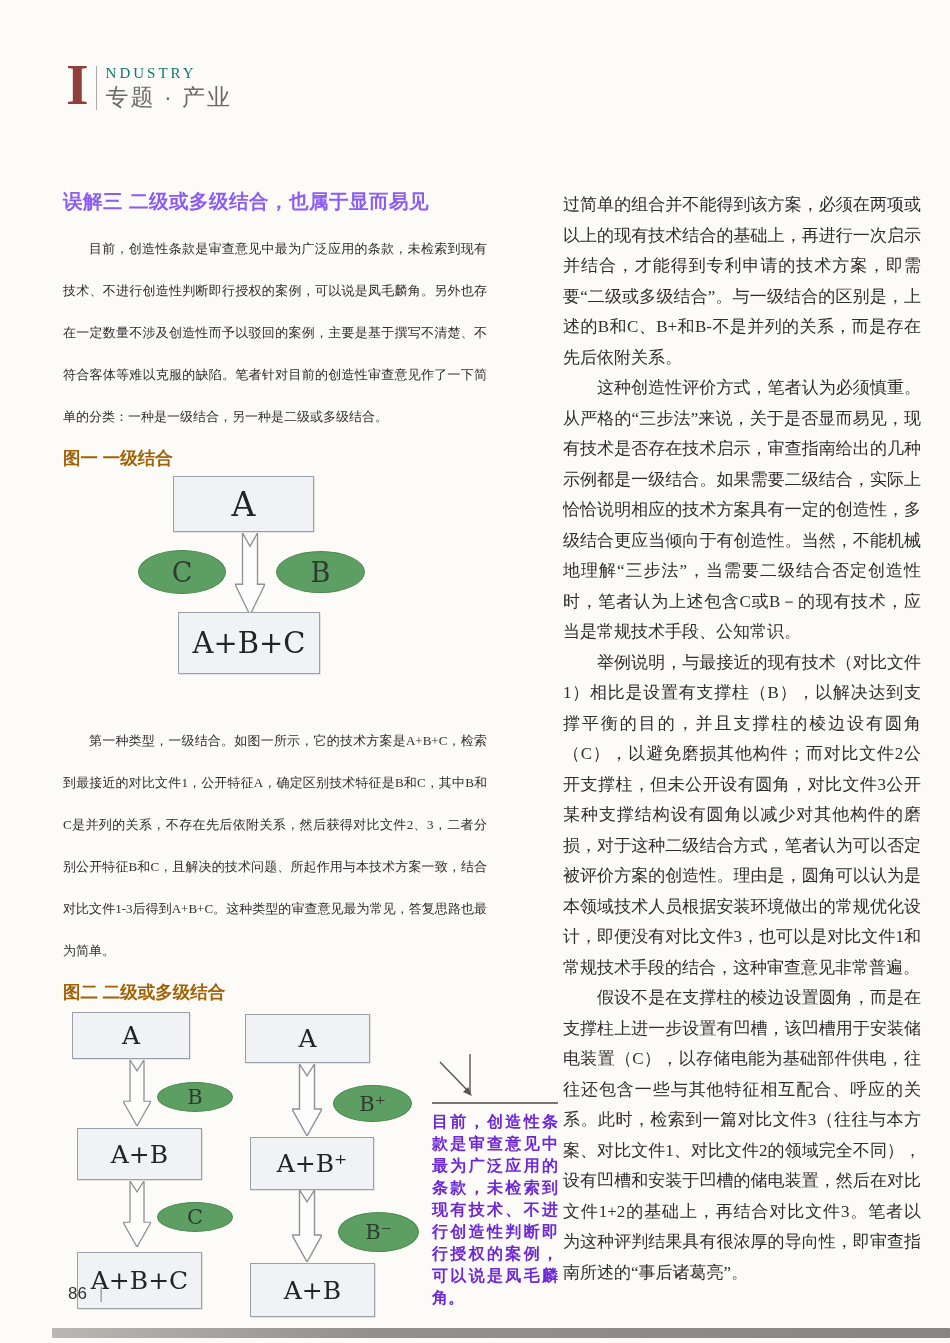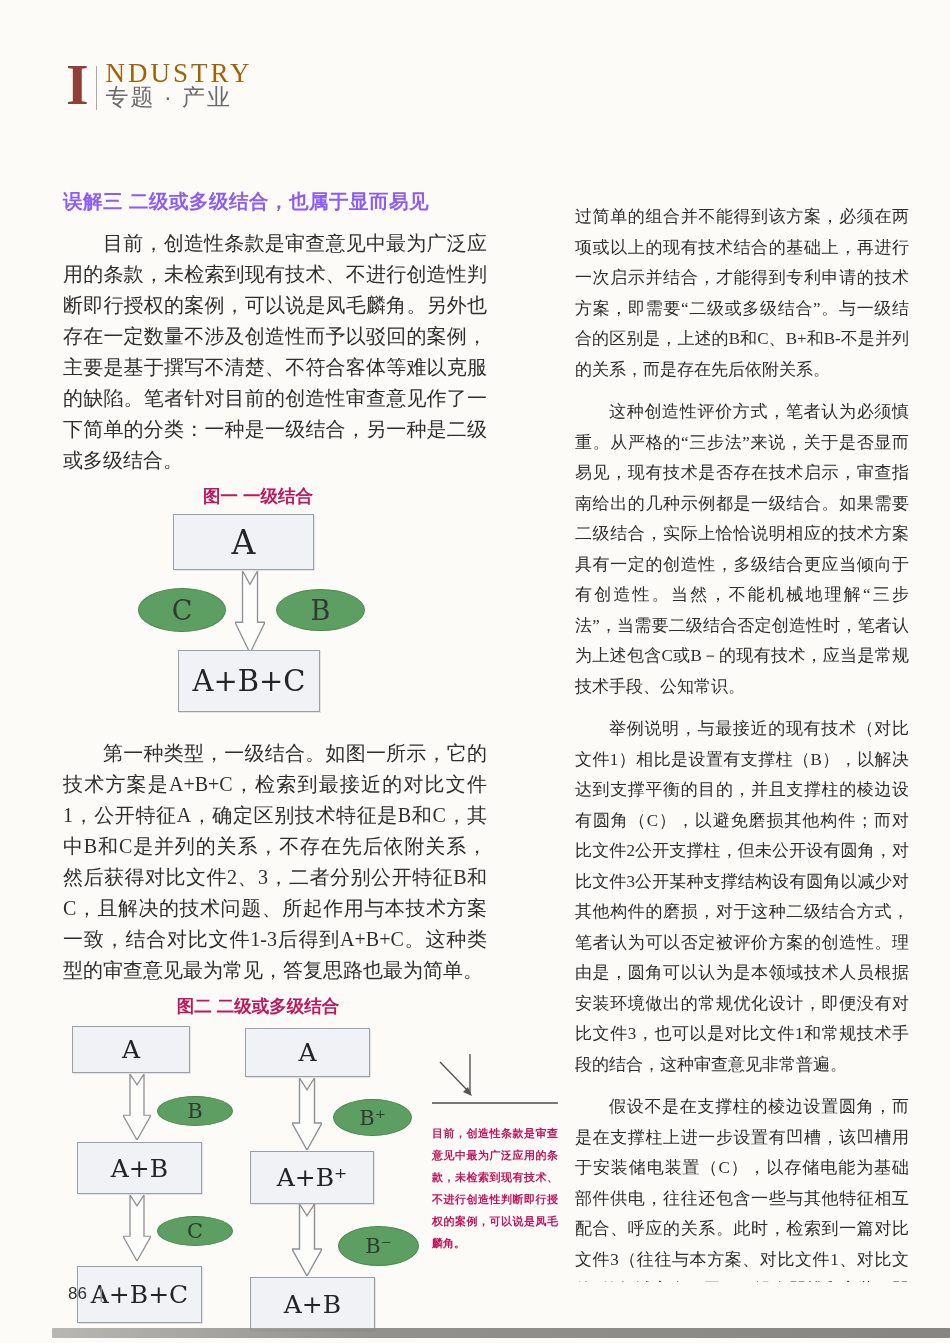--- a/index.html
+++ b/index.html
@@ -16,47 +16,47 @@
   
   .mag-header{position:absolute;left:66px;top:58px;display:flex;align-items:flex-start;}
   .brand-initial{
     font-family:"Liberation Serif","DejaVu Serif",serif;
     font-size:58px;line-height:54px;font-weight:bold;color:#8e3f3a;
   }
   .brand-divider{width:1px;height:44px;background:#a9a9a9;margin:8px 9px 0 7px;}
   .brand-text{padding-top:4px;}
   .brand-name{
     font-family:"Liberation Serif","DejaVu Serif",serif;
-    font-size:27px;letter-spacing:3px;color:#a16207;line-height:22px;
+    font-size:15px;letter-spacing:3px;color:#0f766e;line-height:22px;
   }
   .brand-subtitle{
     font-family:"Liberation Sans","DejaVu Sans",sans-serif;
     font-size:23px;color:#6a6a6a;line-height:26px;letter-spacing:2px;
   }
 
   
   .left-col{position:absolute;left:63px;top:188px;width:424px;}
   .right-col{
     position:absolute;left:563px;top:190px;width:358px;height:1092px;overflow:hidden;
     font-size:17px;line-height:30.5px;text-align:justify;
   }
-  .right-col p{margin:12px;text-indent:2em;}
+  .right-col p{margin:0;text-indent:2em;}
   .right-col p.cont{text-indent:0;}
 
   .article-title{
     font-family:"Liberation Sans","DejaVu Sans",sans-serif;
     font-size:19.5px;font-weight:bold;color:#8b5cf6;margin:0 0 13px 0;letter-spacing:.5px;
   }
-  .body-p{margin:0;font-size:20px;line-height:31px;text-align:justify;text-indent:2em;}
+  .body-p{margin:0;font-size:13px;line-height:42px;text-align:justify;text-indent:2em;}
   .last-line{margin-top:12px;font-size:16px;line-height:30px;text-indent:2em;white-space:nowrap;}
 
   
   .fig-caption{
     font-family:"Liberation Sans","DejaVu Sans",sans-serif;
-    font-weight:bold;font-size:17.5px;text-align:center;color:#be185d;
+    font-weight:bold;font-size:17.5px;color:#a16207;
     margin:8px 0 4px 0;width:390px;
   }
   .fig1-diagram{position:relative;height:222px;margin-top:2px;}
   .fig2-diagram{position:relative;height:322px;margin-top:2px;}
   .fbox{
     position:absolute;display:flex;align-items:center;justify-content:center;
     background:#f0f2f6;border:1px solid #9aa0a8;
     font-family:"DejaVu Serif","Liberation Serif",serif;color:#242424;
     box-shadow:1px 1px 0 rgba(120,120,130,.18);
   }
@@ -64,22 +64,22 @@
     position:absolute;display:flex;align-items:center;justify-content:center;
     background:#5d9f62;border:1px solid #4a8750;border-radius:50%;
     font-family:"DejaVu Serif","Liberation Serif",serif;color:#2f3b30;
   }
   .farrow{position:absolute;}
 
   
   .pull-quote{position:absolute;left:432px;top:1042px;width:126px;}
   .quote-text{
     font-family:"Liberation Sans","DejaVu Sans",sans-serif;
-    font-size:11px;font-weight:bold;color:#be185d;
-    line-height:22px;text-align:justify;margin-top:13px;
+    font-size:16px;font-weight:bold;color:#6d28d9;
+    line-height:22px;text-align:justify;margin-top:2px;
   }
 
   
   .page-footer{
     position:absolute;left:68px;top:1284px;display:flex;align-items:center;
     font-family:Liberation Sans, sans-serif;font-size:17px;color:#333;
   }
   .footer-divider{color:#9a9a9a;margin-left:12px;font-weight:normal;}
   .bottom-shadow{
     position:absolute;left:52px;top:1328px;width:898px;height:10px;
@@ -111,21 +111,21 @@
         <div class="fbox" style="left:110px;top:2px;width:139px;height:54px;font-size:33px;">A</div>
         <svg class="farrow" style="left:172px;top:59px;" width="30" height="82" viewBox="0 0 30 80" preserveAspectRatio="none">
           <polygon points="7.5,0 15,13 22.5,0 22.5,50 30,50 15,80 0,50 7.5,50" fill="#fdfdfc" stroke="#8d9096" stroke-width="1.3"></polygon>
         </svg>
         <div class="fellipse" style="left:75px;top:76px;width:86px;height:42px;font-size:27px;">C</div>
         <div class="fellipse" style="left:213px;top:77px;width:87px;height:40px;font-size:27px;">B</div>
         <div class="fbox" style="left:115px;top:138px;width:140px;height:60px;font-size:29px;">A+B+C</div>
       </div>
     </div>
 
-    <p class="body-p" style="margin-top:4px;">第一种类型，一级结合。如图一所示，它的技术方案是A+B+C，检索到最接近的对比文件1，公开特征A，确定区别技术特征是B和C，其中B和C是并列的关系，不存在先后依附关系，然后获得对比文件2、3，二者分别公开特征B和C，且解决的技术问题、所起作用与本技术方案一致，结合对比文件1-3后得到A+B+C。这种类型的审查意见最为常见，答复思路也最为简单。</p>
+    <p class="body-p" style="margin-top:24px;">第一种类型，一级结合。如图一所示，它的技术方案是A+B+C，检索到最接近的对比文件1，公开特征A，确定区别技术特征是B和C，其中B和C是并列的关系，不存在先后依附关系，然后获得对比文件2、3，二者分别公开特征B和C，且解决的技术问题、所起作用与本技术方案一致，结合对比文件1-3后得到A+B+C。这种类型的审查意见最为常见，答复思路也最为简单。</p>
 
     <div>
       <div class="fig-caption">图二 二级或多级结合</div>
       <div class="fig2-diagram">
 
         <div class="fbox" style="left:9px;top:4px;width:116px;height:45px;font-size:25px;">A</div>
         <svg class="farrow" style="left:60px;top:52px;" width="28" height="66" viewBox="0 0 30 80" preserveAspectRatio="none">
           <polygon points="7.5,0 15,13 22.5,0 22.5,50 30,50 15,80 0,50 7.5,50" fill="#fdfdfc" stroke="#8d9096" stroke-width="1.4"></polygon>
         </svg>
         <div class="fellipse" style="left:94px;top:74px;width:74px;height:28px;font-size:21px;">B</div>

